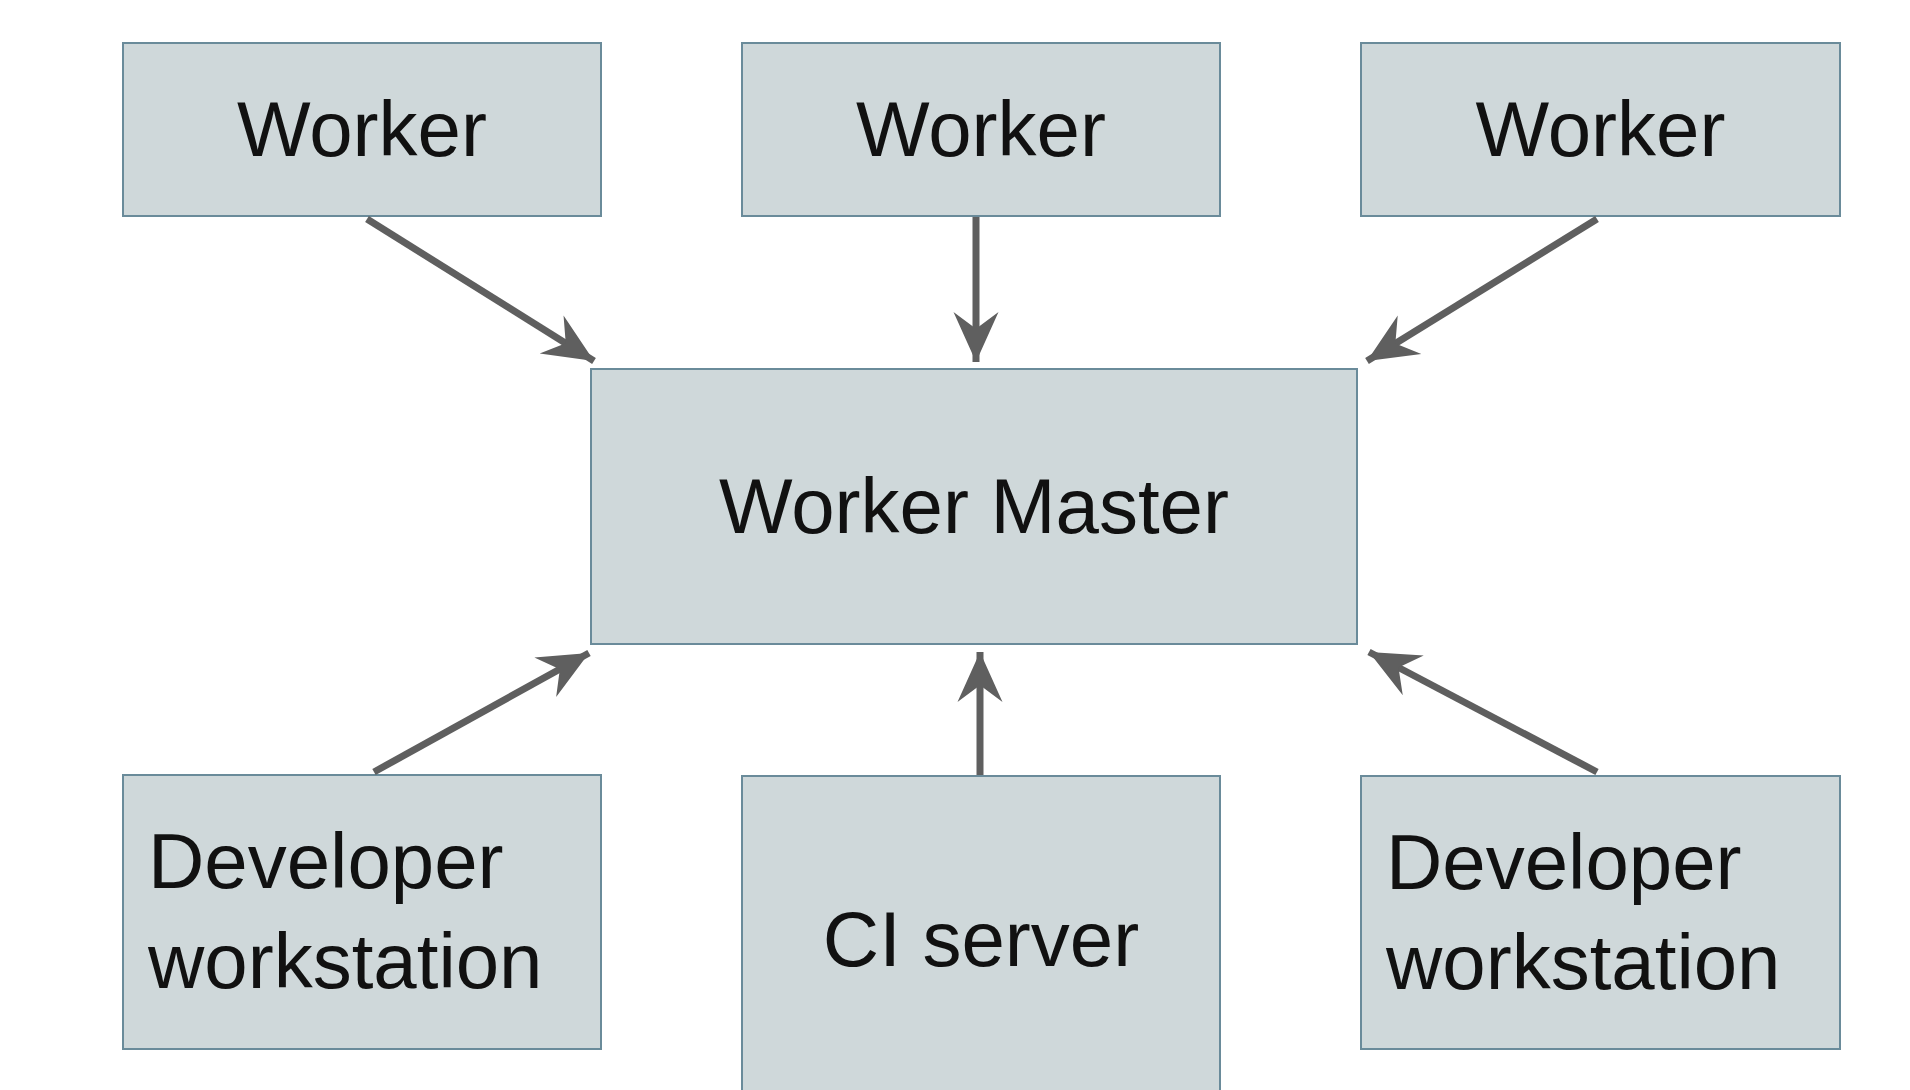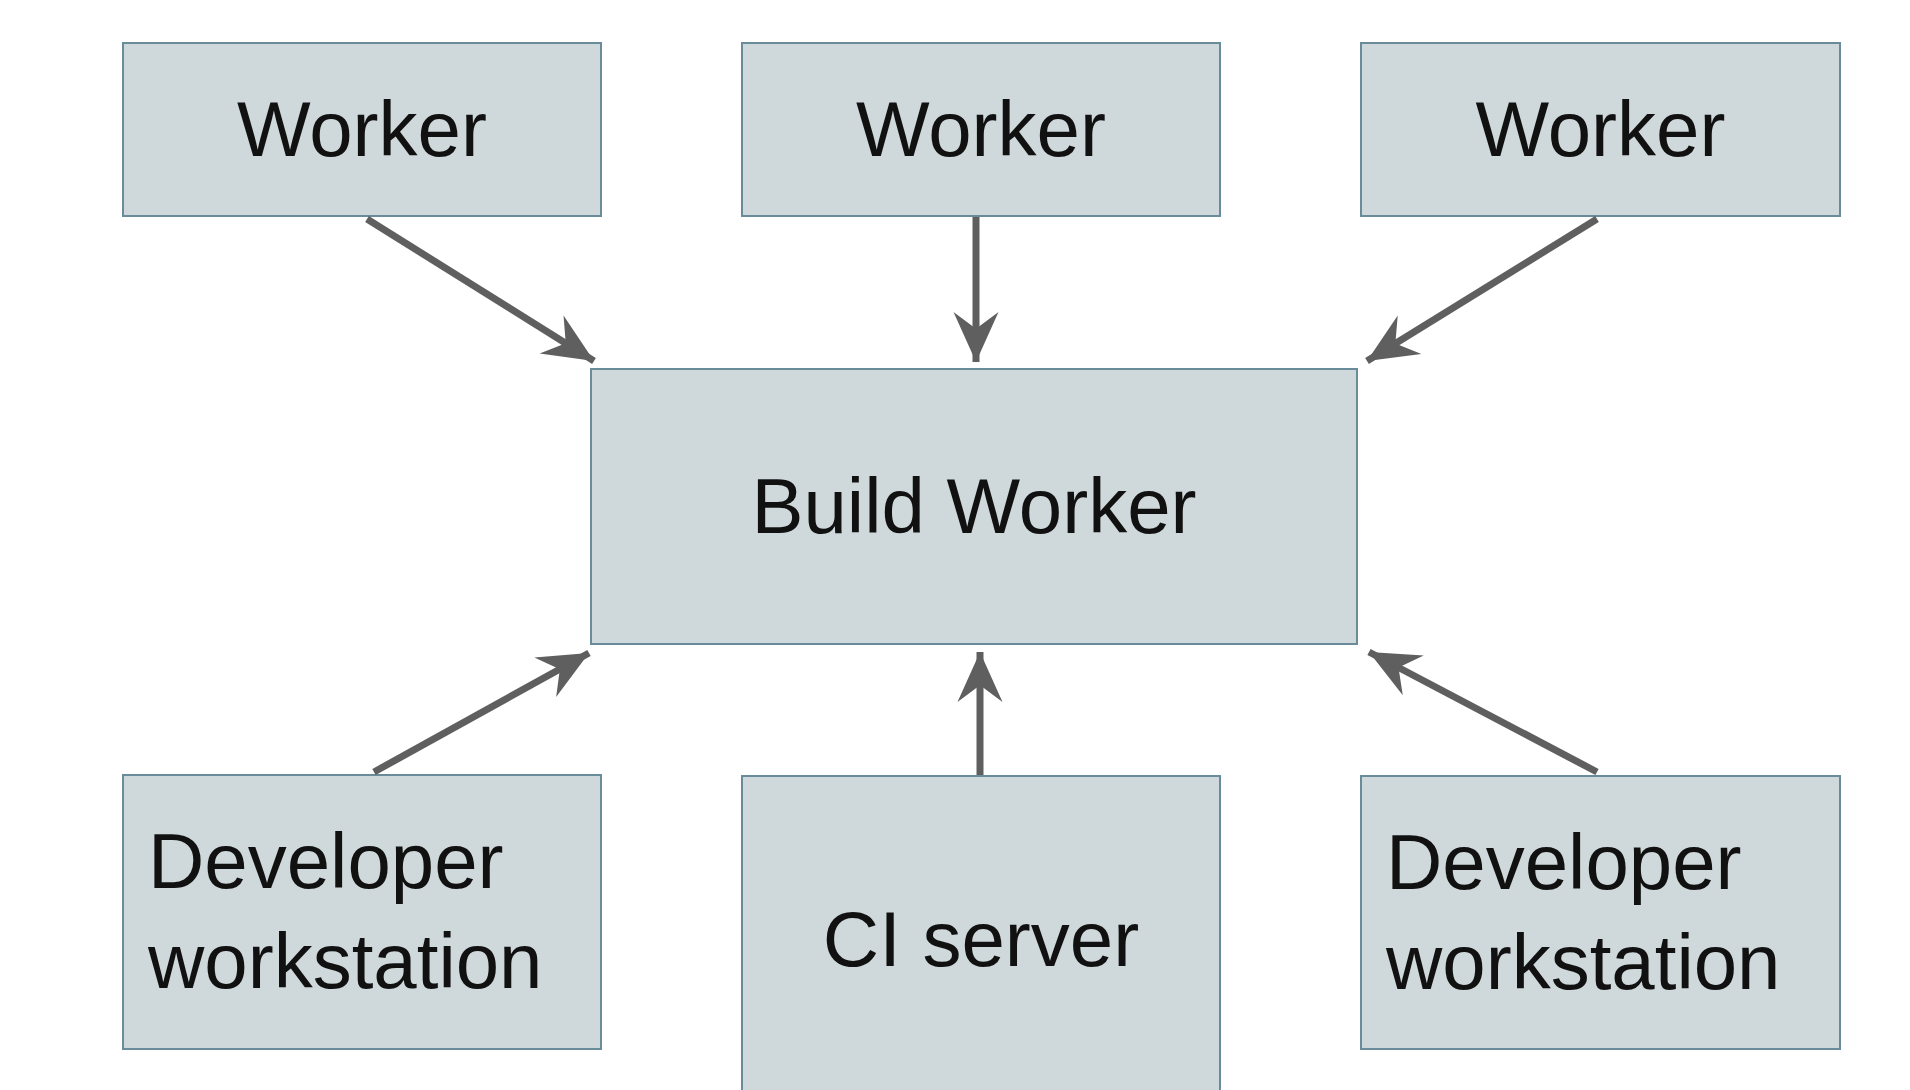--- a/index.html
+++ b/index.html
@@ -69,21 +69,21 @@
 
   <div class="node" id="node-worker-2">
     <span class="label">Worker</span>
   </div>
 
   <div class="node" id="node-worker-3">
     <span class="label">Worker</span>
   </div>
 
   <div class="node" id="node-build-master">
-    <span class="label">Build Worker</span>
+    <span class="label">Worker Master</span>
   </div>
 
   <div class="node" id="node-developer-workstation-left">
     <span class="label">Developer workstation</span>
   </div>
 
   <div class="node" id="node-ci-server">
     <span class="label">CI server</span>
   </div>
 

